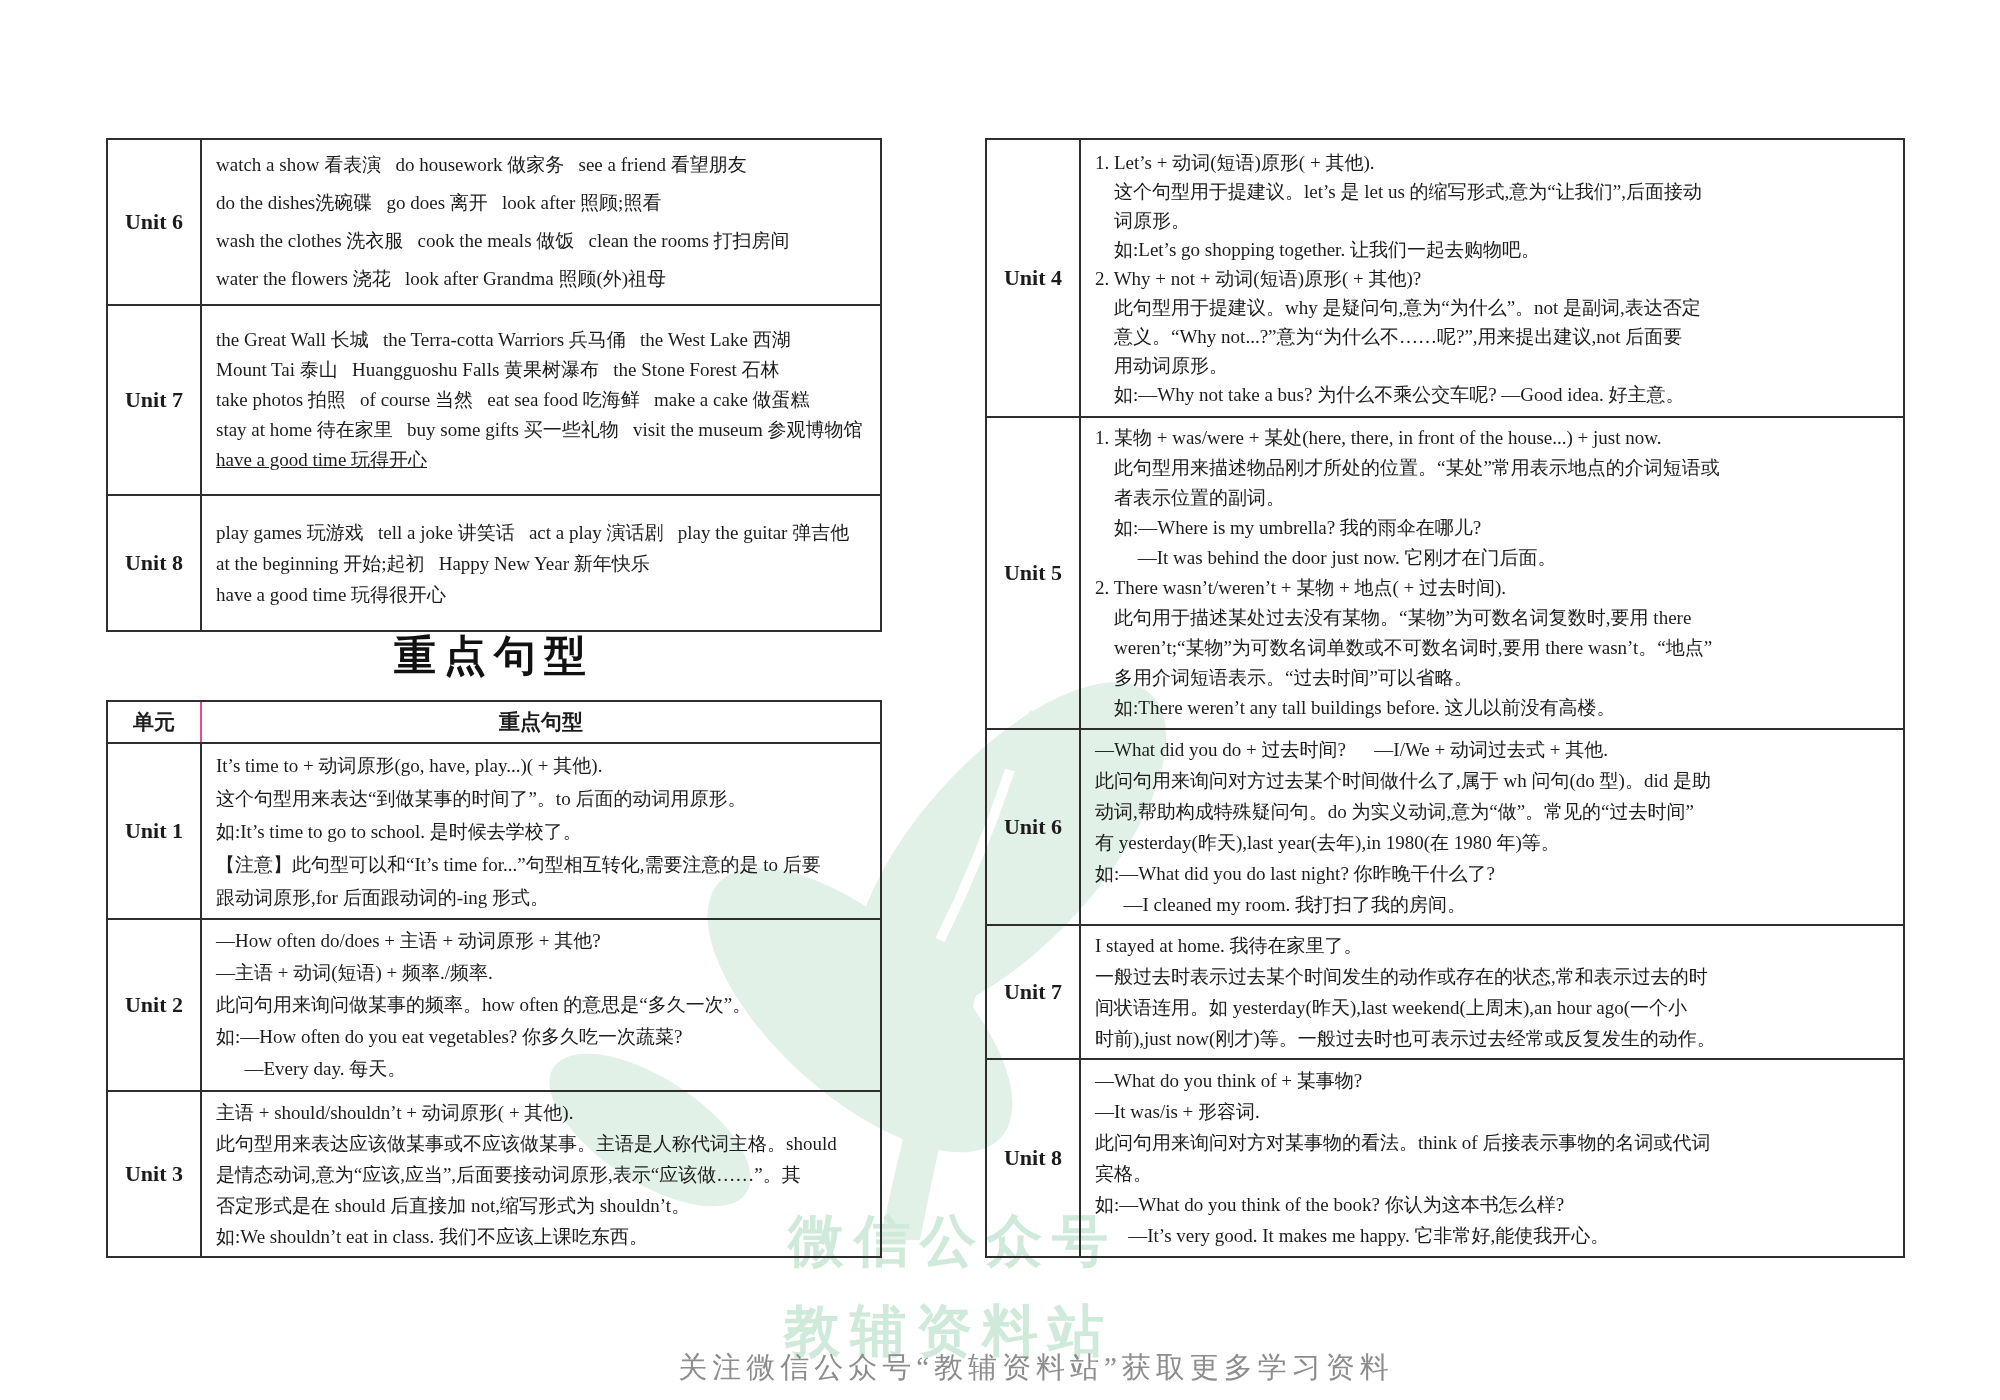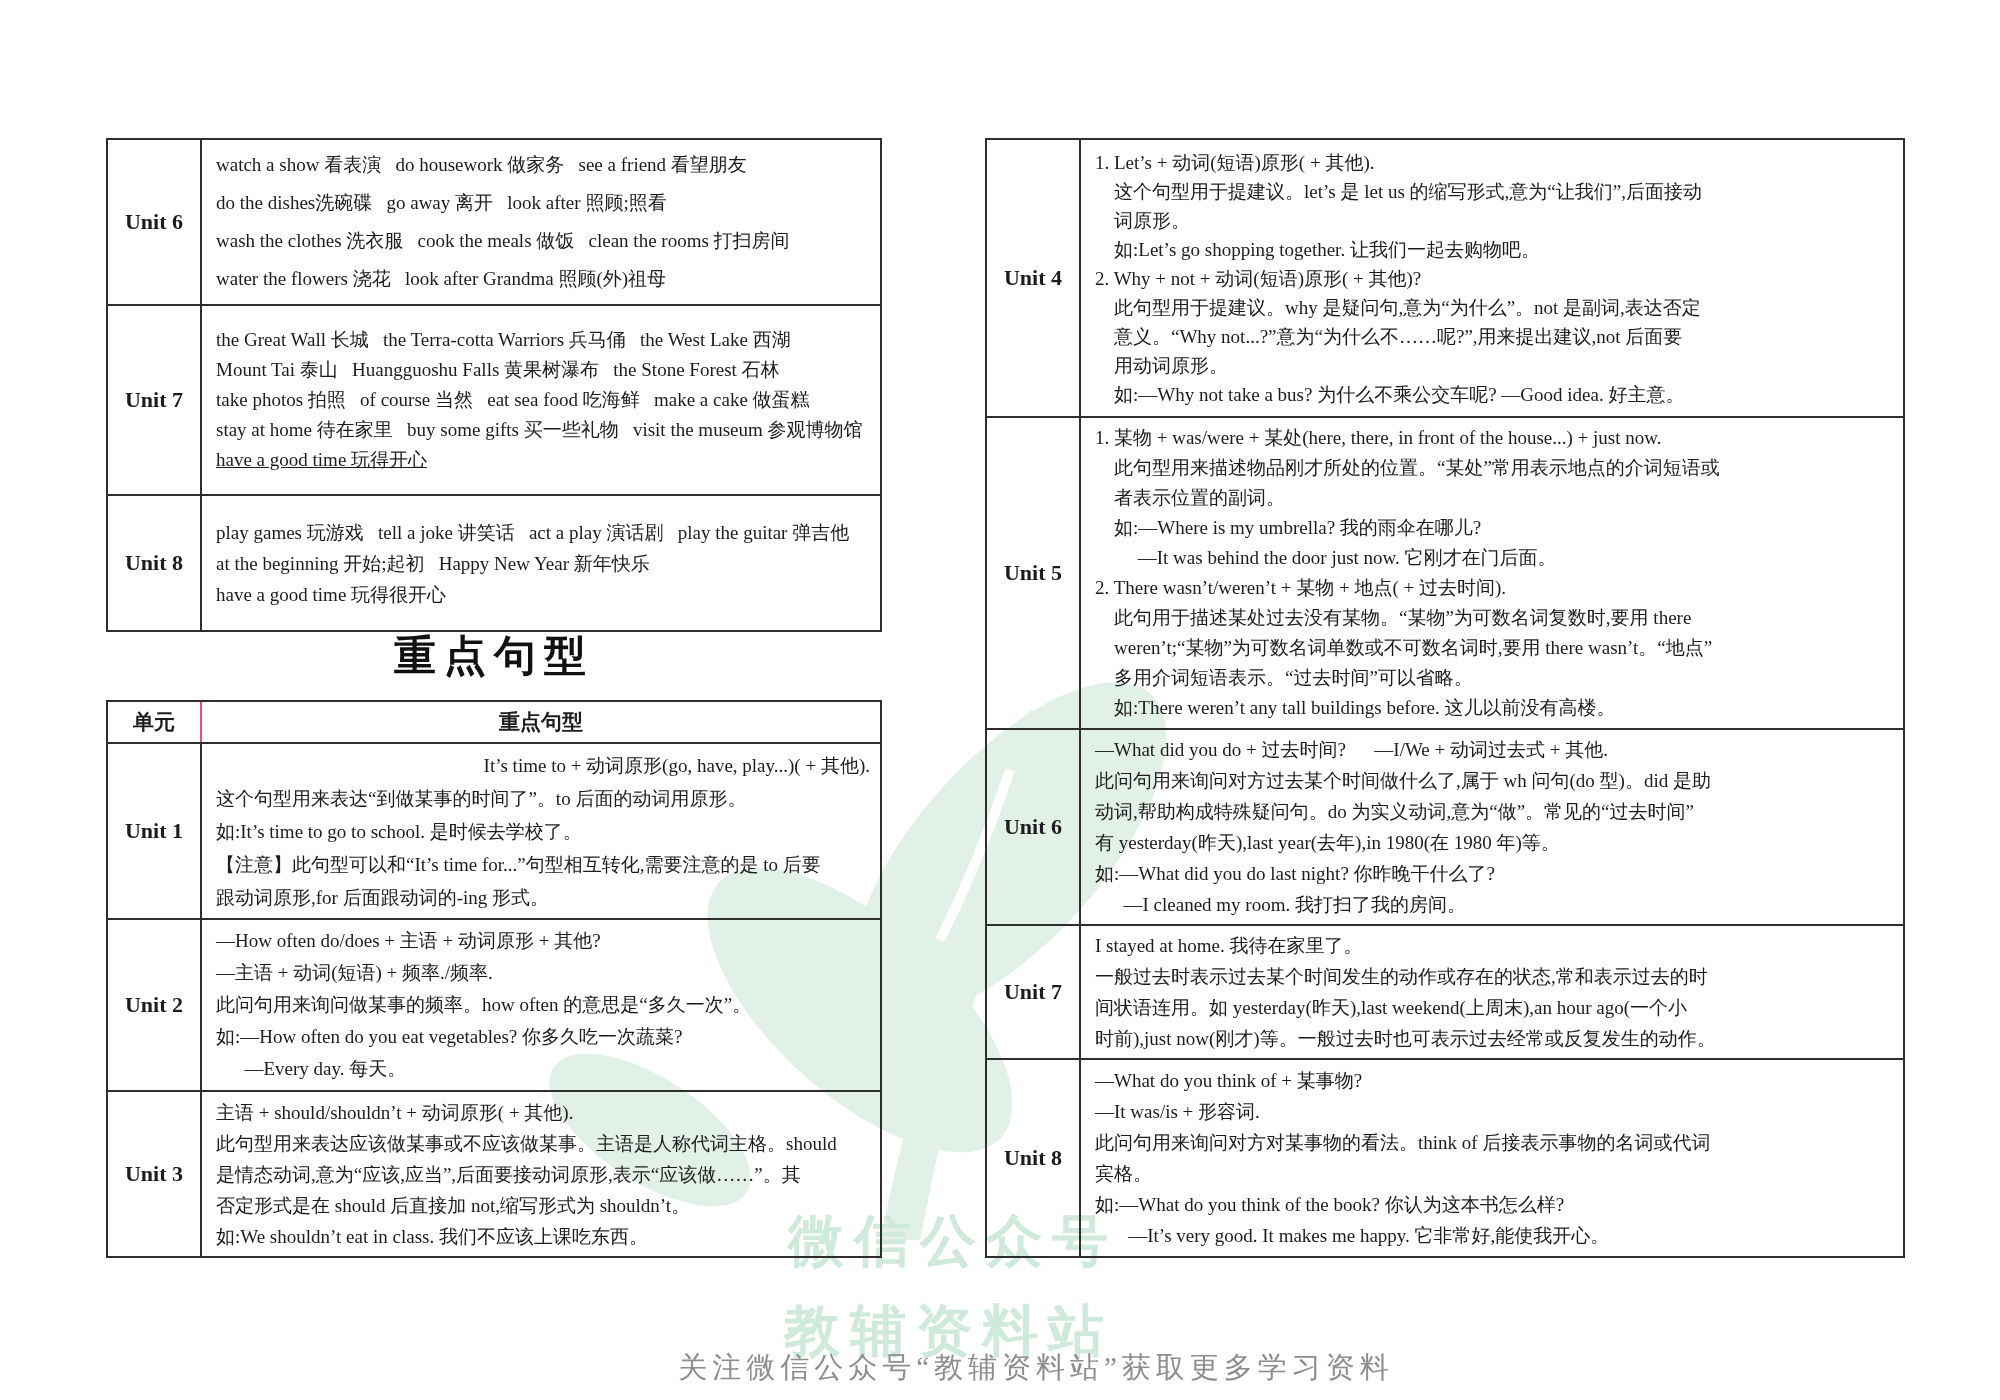--- a/index.html
+++ b/index.html
@@ -69,21 +69,21 @@
   <div class="wm-text" style="left:784px;top:1294px;">教辅资料站</div>
 </div>
 
 <div class="content">
 
   <div class="tbl" style="left:106px;top:138px;width:776px;">
       <div class="trow" style="height: 164px;">
         <div class="ucell">Unit 6</div>
         <div class="ccell">
           <div class="tline" style="line-height: 38px;">watch a show 看表演   do housework 做家务   see a friend 看望朋友</div>
-          <div class="tline" style="line-height: 38px;">do the dishes洗碗碟   go away 离开   look after 照顾;照看</div>
+          <div class="tline" style="line-height: 38px;">do the dishes洗碗碟   go does 离开   look after 照顾;照看</div>
           <div class="tline" style="line-height: 38px;">wash the clothes 洗衣服   cook the meals 做饭   clean the rooms 打扫房间</div>
           <div class="tline" style="line-height: 38px;">water the flowers 浇花   look after Grandma 照顾(外)祖母</div>
         </div>
       </div>
       <div class="trow" style="height: 190px;">
         <div class="ucell">Unit 7</div>
         <div class="ccell">
           <div class="tline" style="line-height: 30px;">the Great Wall 长城   the Terra-cotta Warriors 兵马俑   the West Lake 西湖</div>
           <div class="tline" style="line-height: 30px;">Mount Tai 泰山   Huangguoshu Falls 黄果树瀑布   the Stone Forest 石林</div>
           <div class="tline" style="line-height: 30px;">take photos 拍照   of course 当然   eat sea food 吃海鲜   make a cake 做蛋糕</div>
@@ -104,21 +104,21 @@
   <div class="section-heading">重点句型</div>
 
   <div class="tbl" style="left:106px;top:700px;width:776px;">
     <div class="trow hrow">
       <div class="hcell-unit">单元</div>
       <div class="hcell-main">重点句型</div>
     </div>
   <div class="trow" style="height: 176px;">
         <div class="ucell">Unit 1</div>
         <div class="ccell">
-          <div class="tline" style="line-height: 33px; text-align: right;">It’s time to + 动词原形(go, have, play...)( + 其他).</div>
+          <div class="tline" style="line-height: 33px;">It’s time to + 动词原形(go, have, play...)( + 其他).</div>
           <div class="tline" style="line-height: 33px;">这个句型用来表达“到做某事的时间了”。to 后面的动词用原形。</div>
           <div class="tline" style="line-height: 33px;">如:It’s time to go to school. 是时候去学校了。</div>
           <div class="tline" style="line-height: 33px;">【注意】此句型可以和“It’s time for...”句型相互转化,需要注意的是 to 后要</div>
           <div class="tline" style="line-height: 33px;">跟动词原形,for 后面跟动词的-ing 形式。</div>
         </div>
       </div>
       <div class="trow" style="height: 172px;">
         <div class="ucell">Unit 2</div>
         <div class="ccell">
           <div class="tline" style="line-height: 32px;">—How often do/does + 主语 + 动词原形 + 其他?</div>

